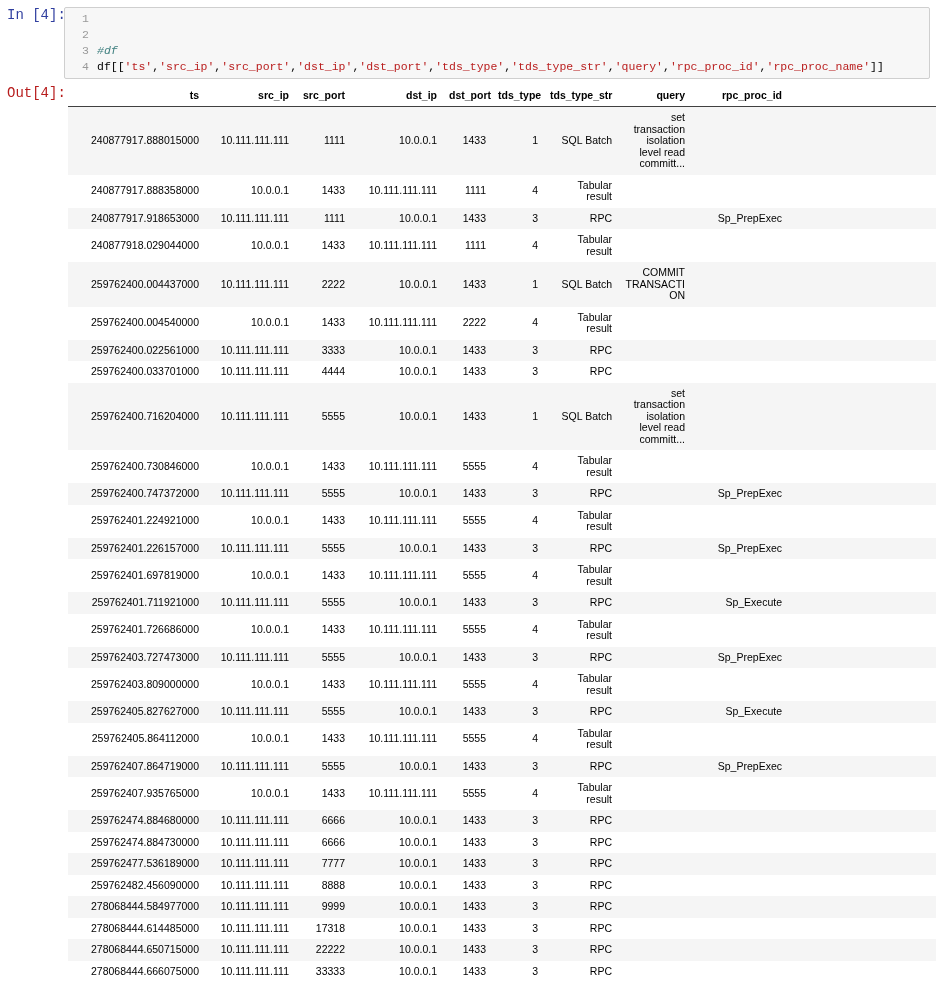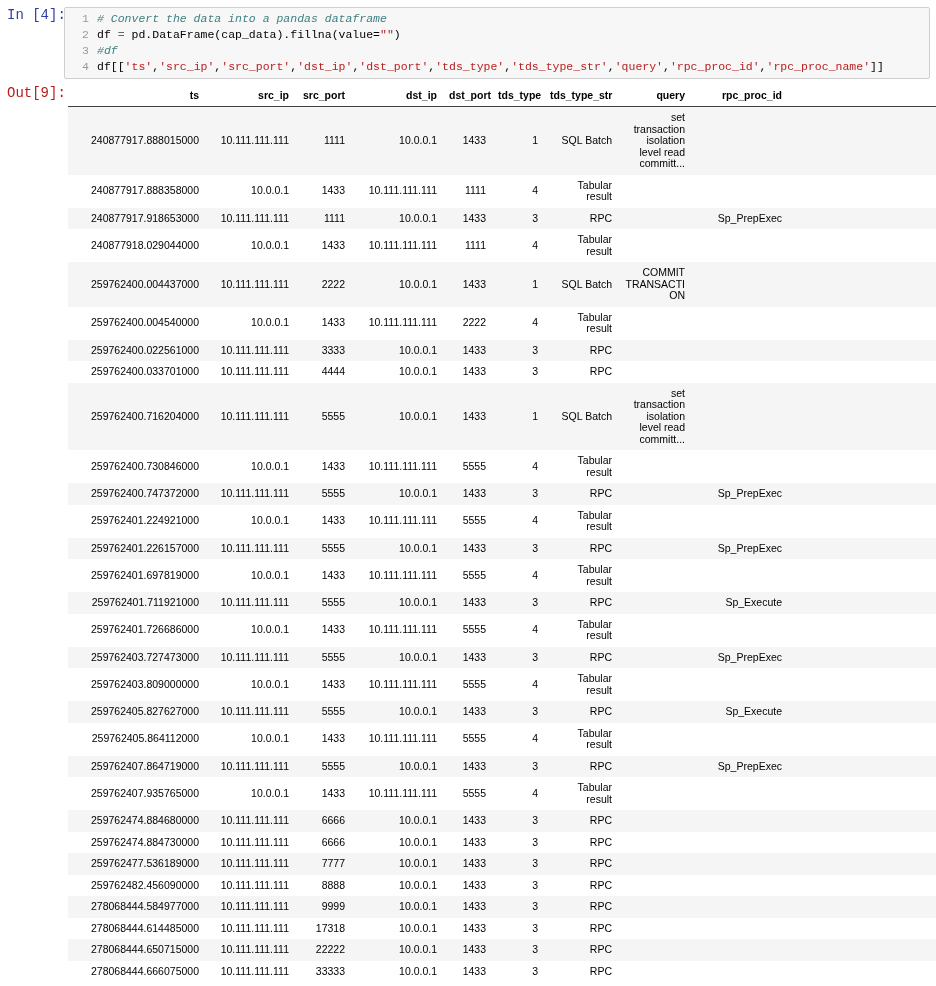--- a/index.html
+++ b/index.html
@@ -125,30 +125,30 @@
   th.c-rpcid { text-align: left; }
   td.c-query { line-height: 11.5px; }
 </style>
 </head>
 <body>
 
 <div class="nb-cell">
   <div class="prompt">In [4]:</div>
   <div class="input-area">
     <div id="code-lines">
-        <div class="code-line"><span class="lnum">1</span><span class="ctext"><span class="tok-comment"># Convert the data into a pandas dataframe</span></span></div>
-        <div class="code-line"><span class="lnum">2</span><span class="ctext"><span class="tok-name">df </span><span class="tok-op">= </span><span class="tok-name">pd.DataFrame(cap_data).fillna(value=</span><span class="tok-str">""</span><span class="tok-name">)</span></span></div>
+        <div class="code-line"><span class="lnum">1</span></div>
+        <div class="code-line"><span class="lnum">2</span></div>
         <div class="code-line"><span class="lnum">3</span><span class="ctext"><span class="tok-comment">#df</span></span></div>
         <div class="code-line"><span class="lnum">4</span><span class="ctext"><span class="tok-name">df[[</span><span class="tok-str">'ts'</span><span class="tok-punct">,</span><span class="tok-str">'src_ip'</span><span class="tok-punct">,</span><span class="tok-str">'src_port'</span><span class="tok-punct">,</span><span class="tok-str">'dst_ip'</span><span class="tok-punct">,</span><span class="tok-str">'dst_port'</span><span class="tok-punct">,</span><span class="tok-str">'tds_type'</span><span class="tok-punct">,</span><span class="tok-str">'tds_type_str'</span><span class="tok-punct">,</span><span class="tok-str">'query'</span><span class="tok-punct">,</span><span class="tok-str">'rpc_proc_id'</span><span class="tok-punct">,</span><span class="tok-str">'rpc_proc_name'</span><span class="tok-name">]]</span></span></div>
       </div>
   </div>
 </div>
 
 <div class="out-row" style="margin-top:6px;">
-  <div class="prompt out">Out[9]:</div>
+  <div class="prompt out">Out[4]:</div>
   <div class="out-body">
     <table class="df">
       <colgroup>
         <col class="c-ts">
           <col class="c-srcip">
           <col class="c-srcport">
           <col class="c-dstip">
         <col class="c-dstport">
           <col class="c-tdstype">
           <col class="c-tdstypestr">

